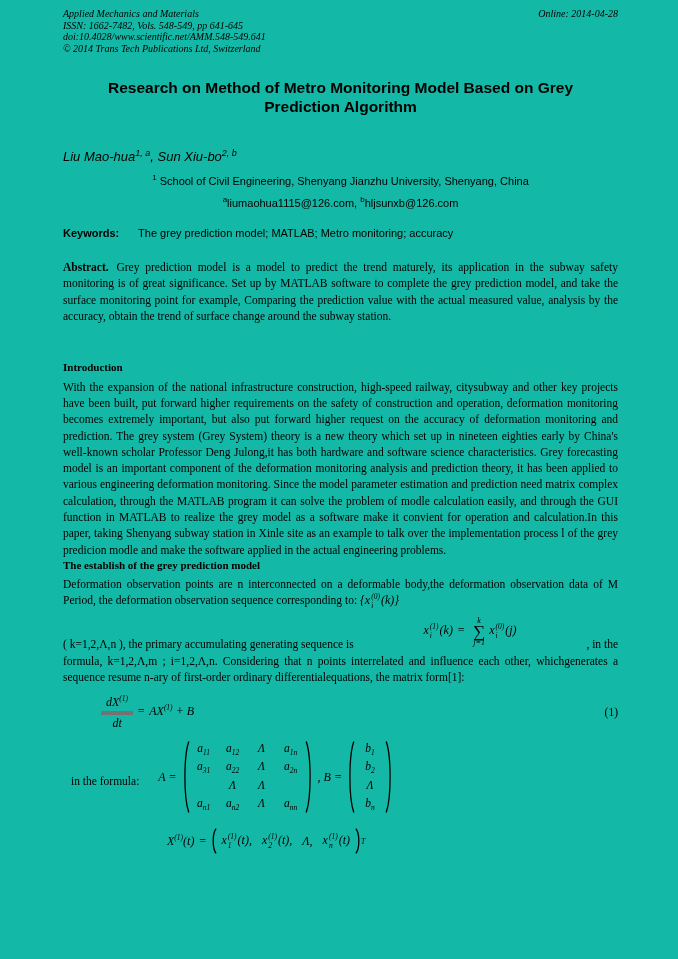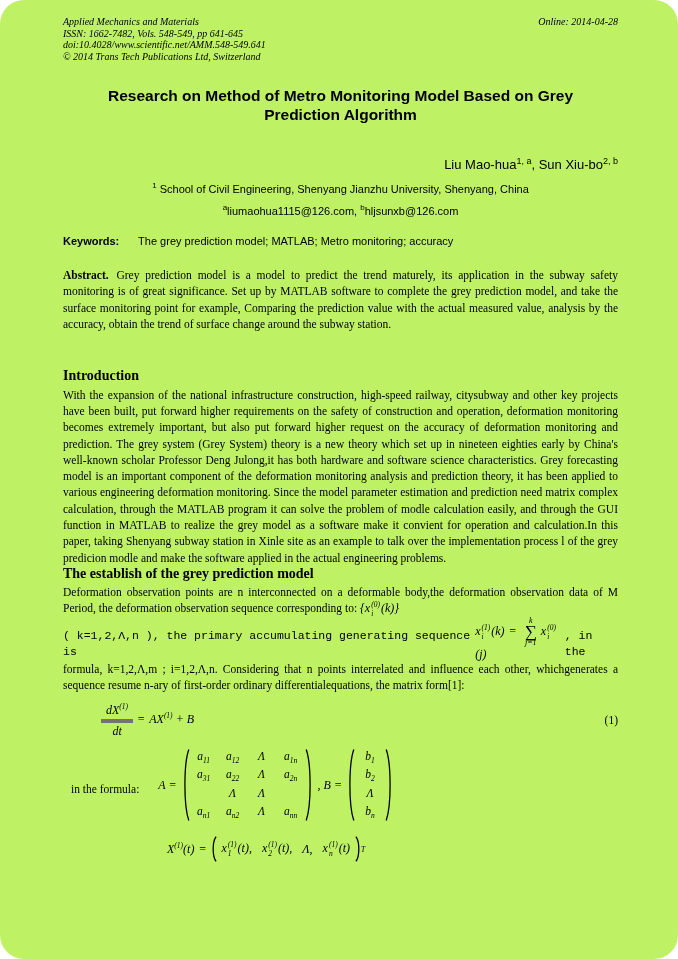--- a/index.html
+++ b/index.html
@@ -1,62 +1,61 @@
 <!DOCTYPE html>
 <html><head>
 <meta charset="utf-8">
 <style>
   * { margin:0; padding:0; box-sizing:border-box; }
   html,body { background:#ffffff; }
   .page {
-    width:678px; height:959px; background:#bef264; color:#000;
-    padding:16px 60px 20px 63px; overflow:hidden; position:relative;
+    width:678px; height:959px; background:#14b8a6; color:#000;
+    padding:8px 60px 20px 63px; overflow:hidden; position:relative;
     font-family:"Liberation Serif","DejaVu Serif",serif;
-    border-radius:24px;
   }
   
   .pg-header { display:flex; justify-content:space-between; align-items:flex-start;
     font-style:italic; font-size:10px; line-height:11.5px; }
   .pg-header-left div { white-space:nowrap; }
   
   .title { font-family:"Liberation Sans","DejaVu Sans",sans-serif; font-weight:bold;
     font-size:15.5px; line-height:19px; text-align:center; margin:24px auto 16px; max-width:492px; }
-  .authors { text-align:right; font-family:"Liberation Sans","DejaVu Sans",sans-serif;
-    font-size:13px; margin-top:32px; }
+  .authors { text-align:left; font-family:"Liberation Sans","DejaVu Sans",sans-serif;
+    font-size:13px; margin-top:32px;font-style:italic; }
   .authors sup { font-size:9px; }
   .affil { text-align:center; font-family:"Liberation Sans","DejaVu Sans",sans-serif;
     font-size:11px; margin-top:9px; }
   .affil sup { font-size:8px; }
   .emails { margin-top:8px; }
   .keywords { font-family:"Liberation Sans","DejaVu Sans",sans-serif; font-size:11px; margin-top:18px; }
   .keywords b { margin-right:16px; }
   
   .abstract { font-size:11.5px; line-height:16.5px; text-align:justify; margin-top:20px; }
   .abstract b { margin-right:2px; }
-  h2.sect { font-size:14px; line-height:15px; font-weight:bold; }
+  h2.sect { font-size:11px; line-height:15px; font-weight:bold; }
   .h-intro { margin-top:35px; }
   .h-establish { }
   .body-text { font-size:11.5px; line-height:16.3px; text-align:justify; margin-top:4px; }
   .tight { margin-top:3px; }
   
   .math { font-style:italic; font-size:12px; }
   .meq { margin:0 4px; }
   .ss { display:inline-flex; flex-direction:column; justify-content:center; vertical-align:middle;
     line-height:1; text-align:left; margin:0 1px; }
   .ss .ss-t { font-size:7.5px; display:block; }
   .ss .ss-b { font-size:7.5px; display:block; margin-top:1.5px; }
   sup.msup { font-size:7.5px; }
   .sigma-block { display:inline-flex; flex-direction:column; align-items:center; vertical-align:middle;
     line-height:1; margin:0 4px; }
   .sigma-block .lim { font-size:8px; font-style:italic; }
   .sigma-block .sigma { font-size:17px; line-height:14px; font-style:normal; }
   
   .formula-line { display:flex; justify-content:space-between; align-items:center;
     height:42px; font-size:11.5px; margin-top:1px; }
-  .formula-line .ftext { align-self:flex-end; line-height:16.3px; font-style:normal;font-family:Liberation Mono, monospace; }
+  .formula-line .ftext { align-self:flex-end; line-height:16.3px; font-style:normal; }
   
   .eq-line { display:flex; align-items:center; margin-top:9px; padding-left:38px; }
   .frac { display:inline-flex; flex-direction:column; text-align:center; vertical-align:middle; line-height:1.2; }
   .frac .num { border-bottom:4px solid #737373; padding:0 5px 1px; }
   .frac .den { padding-top:1px; }
   .eq-number { margin-left:auto; font-size:11.5px; font-style:normal; }
   
   .matrix-line { display:flex; align-items:center; margin-top:9px; }
   .matrix-label { font-size:11.5px; margin:8px 14px 0 8px; }
   .mlhs { margin:0 5px; white-space:nowrap; }

